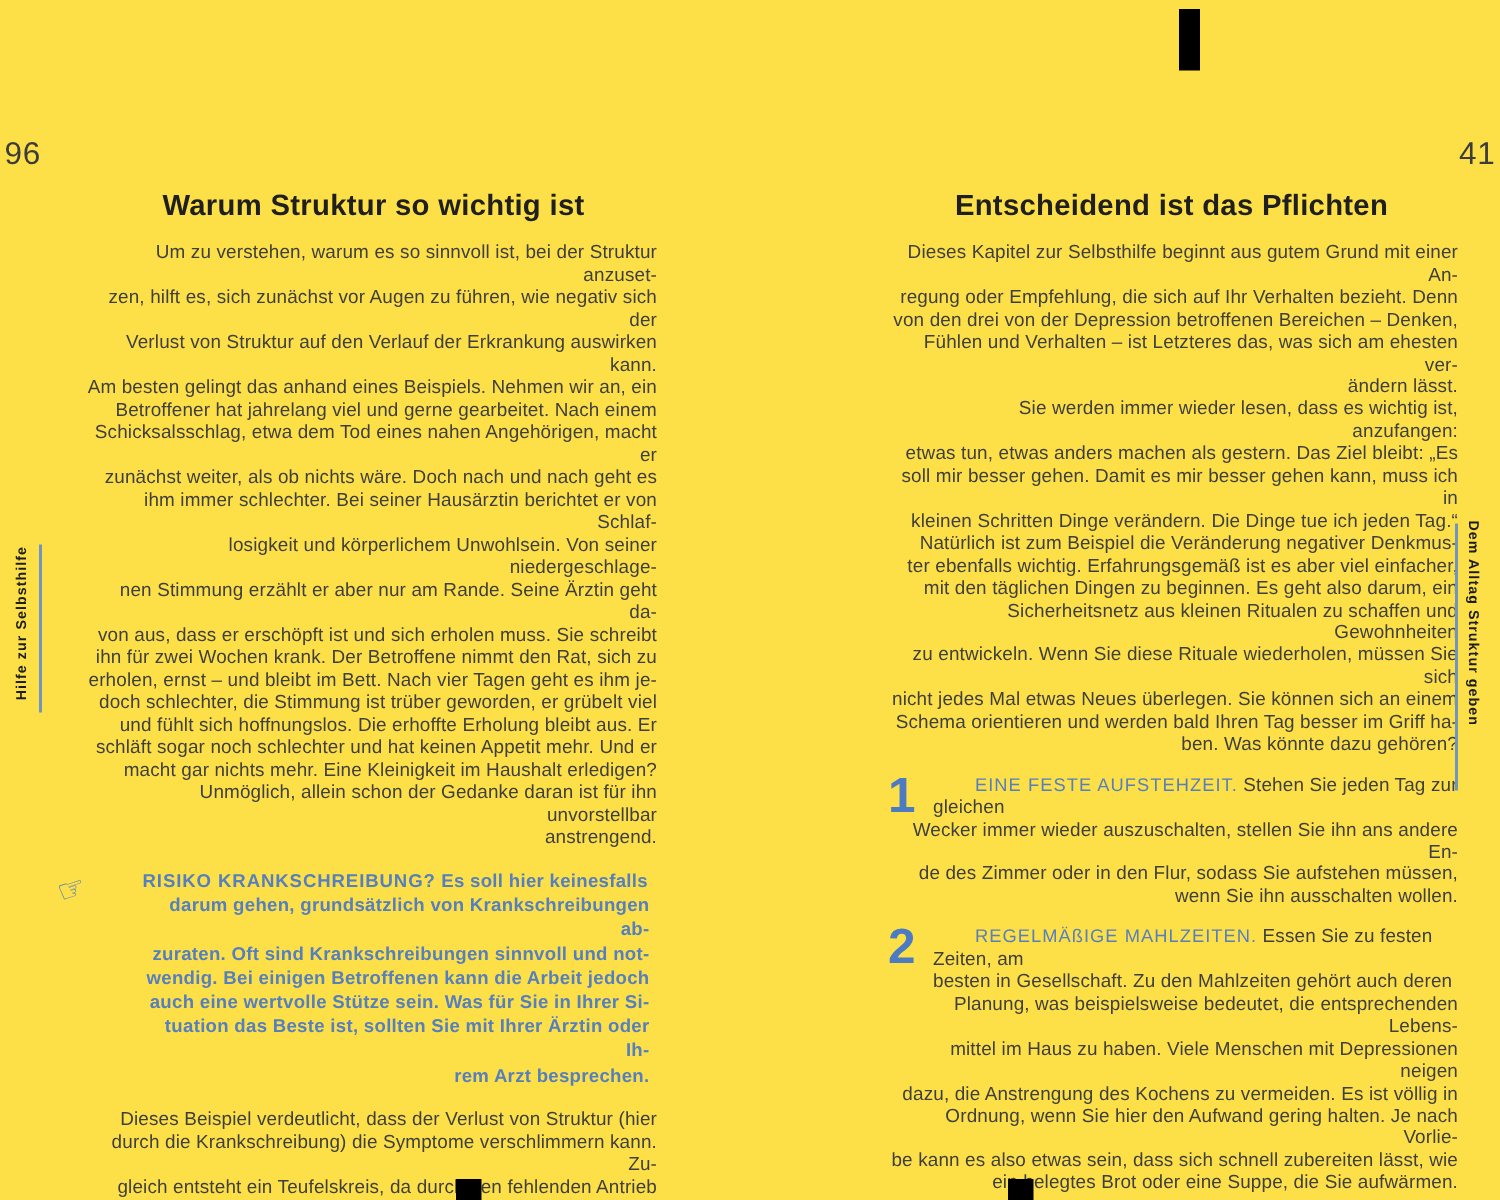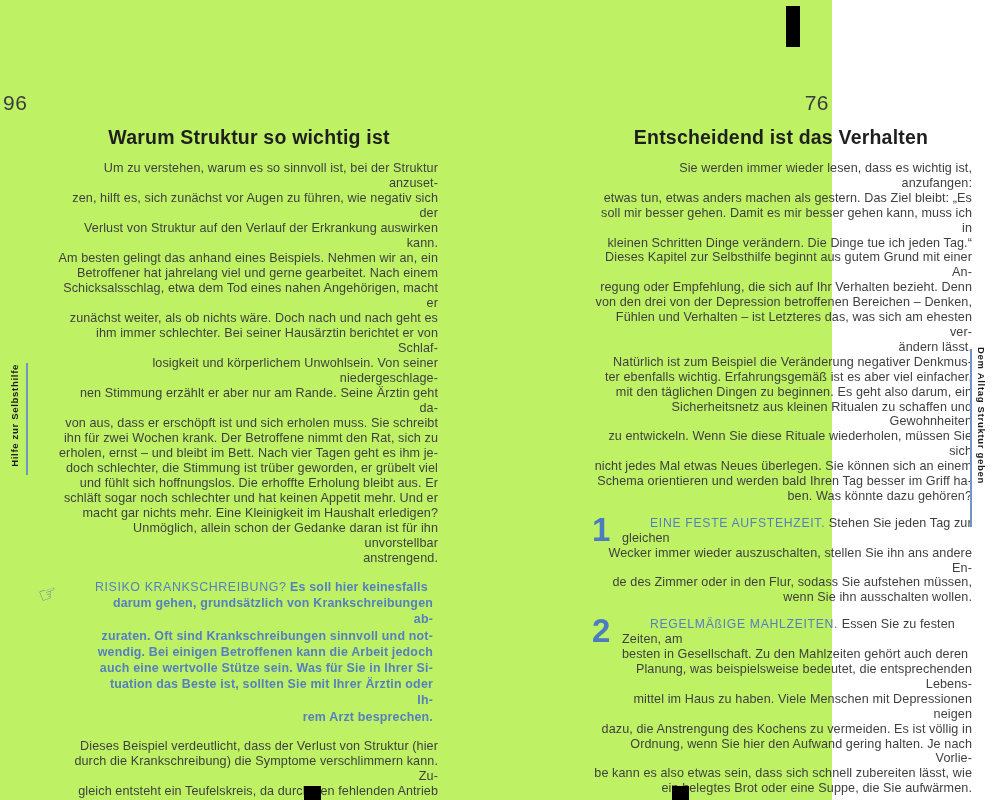--- a/index.html
+++ b/index.html
@@ -1,18 +1,18 @@
 <!DOCTYPE html>
 <html><head>
 <meta charset="utf-8">
 <style>
   * { margin:0; padding:0; box-sizing:border-box; }
   html,body { width:1000px; height:800px; background:#ffffff; overflow:hidden;
               font-family:"Liberation Sans", sans-serif; }
-  .stage { position:relative; width:832px; height:800px; background:#bef264; }
+  .stage { position:relative; width:1000px; height:800px; background:#fde047; }
 
   .pagenum { position:absolute; top:91px; font-size:21px; color:#3c3c3c; letter-spacing:0.5px; }
   #pn-left  { left:3px; }
   #pn-right { right:3px; text-align:right; }
 
   .page-title { position:absolute; top:126px; width:378px; text-align:center;
                 font-size:19.5px; font-weight:700; color:#1f1f1f; letter-spacing:0.2px; }
   #title-left  { left:60px; }
   #title-right { left:592px; }
 
@@ -22,21 +22,21 @@
   #col-right { left:592px; line-height:14.9px; }
   .pre { white-space:pre-line;text-align:right; }
   .ind { text-indent:16px; }
 
   
   .infobox { display:flex; margin-top:13px; }
   .hand { width:37px; font-size:21px; color:#567fbf; transform:rotate(-18deg);
           padding-top:1px; flex:none; }
   .box-text { width:338px; font-size:12.4px; line-height:16.2px; font-weight:700;
               color:#567fbf; letter-spacing:0.2px; }
-  .box-head { font-weight:400; letter-spacing:0.6px; }
+  .box-head { font-weight:700; letter-spacing:0.6px; }
   .mt14 { margin-top:14px; }
 
   
   .item { position:relative; margin-top:12px; }
   .item-num { position:absolute; left:0; top:-1px; font-size:33px; line-height:30px;
               font-weight:700; color:#4c7bc2; }
   .item-head { padding-left:30px; }
   .item-heading { font-weight:400; color:#567fbf; letter-spacing:0.7px; font-size:12.2px;margin-left:28px; }
 
   
@@ -55,21 +55,21 @@
   #mark-top          { left:786px; top:6px;  width:14px; height:41px; }
   #mark-bottom-left  { left:304px; top:786px; width:17px; height:14px; }
   #mark-bottom-right { left:672px; top:786px; width:17px; height:14px; }
 </style>
 </head>
 <body>
 
 <div class="stage">
 
   <div id="pn-left" class="pagenum">96</div>
-  <div id="pn-right" class="pagenum">76</div>
+  <div id="pn-right" class="pagenum">41</div>
 
   <div id="title-left" class="page-title">Warum Struktur so wichtig ist</div>
 
   <div id="col-left" class="col">
     <div class="pre">Um zu verstehen, warum es so sinnvoll ist, bei der Struktur anzuset-
 zen, hilft es, sich zunächst vor Augen zu führen, wie negativ sich der
 Verlust von Struktur auf den Verlauf der Erkrankung auswirken kann.
 Am besten gelingt das anhand eines Beispiels. Nehmen wir an, ein
 Betroffener hat jahrelang viel und gerne gearbeitet. Nach einem
 Schicksalsschlag, etwa dem Tod eines nahen Angehörigen, macht er
@@ -105,32 +105,32 @@
 gleich entsteht ein Teufelskreis, da durch den fehlenden Antrieb
 noch mehr Struktur verloren geht. Betroffene vernachlässigen sich
 immer mehr. Damit sind Pflichten gemeint, etwa Post öffnen, Rech-
 nungen bezahlen oder den Abwasch machen, aber auch Körperpfle-
 ge wie das Duschen oder Zähneputzen und regelmäßige Mahlzeiten.
 Manche Menschen mit Depressionen sind nicht mehr in der Lage,
 Medikamente einzunehmen oder ärztliche Untersuchungen wahrzu-
 nehmen. Hier können Sie gegensteuern.</div>
   </div>
 
-  <div id="title-right" class="page-title">Entscheidend ist das Verhalten</div>
+  <div id="title-right" class="page-title">Entscheidend ist das Pflichten</div>
 
   <div id="col-right" class="col">
-    <div class="pre ind">Sie werden immer wieder lesen, dass es wichtig ist, anzufangen:
-etwas tun, etwas anders machen als gestern. Das Ziel bleibt: „Es
-soll mir besser gehen. Damit es mir besser gehen kann, muss ich in
-kleinen Schritten Dinge verändern. Die Dinge tue ich jeden Tag.“</div>
     <div class="pre">Dieses Kapitel zur Selbsthilfe beginnt aus gutem Grund mit einer An-
 regung oder Empfehlung, die sich auf Ihr Verhalten bezieht. Denn
 von den drei von der Depression betroffenen Bereichen – Denken,
 Fühlen und Verhalten – ist Letzteres das, was sich am ehesten ver-
 ändern lässt.</div>
+    <div class="pre ind">Sie werden immer wieder lesen, dass es wichtig ist, anzufangen:
+etwas tun, etwas anders machen als gestern. Das Ziel bleibt: „Es
+soll mir besser gehen. Damit es mir besser gehen kann, muss ich in
+kleinen Schritten Dinge verändern. Die Dinge tue ich jeden Tag.“</div>
     <div class="pre ind">Natürlich ist zum Beispiel die Veränderung negativer Denkmus-
 ter ebenfalls wichtig. Erfahrungsgemäß ist es aber viel einfacher,
 mit den täglichen Dingen zu beginnen. Es geht also darum, ein
 Sicherheitsnetz aus kleinen Ritualen zu schaffen und Gewohnheiten
 zu entwickeln. Wenn Sie diese Rituale wiederholen, müssen Sie sich
 nicht jedes Mal etwas Neues überlegen. Sie können sich an einem
 Schema orientieren und werden bald Ihren Tag besser im Griff ha-
 ben. Was könnte dazu gehören?</div>
 
     <div class="item">

